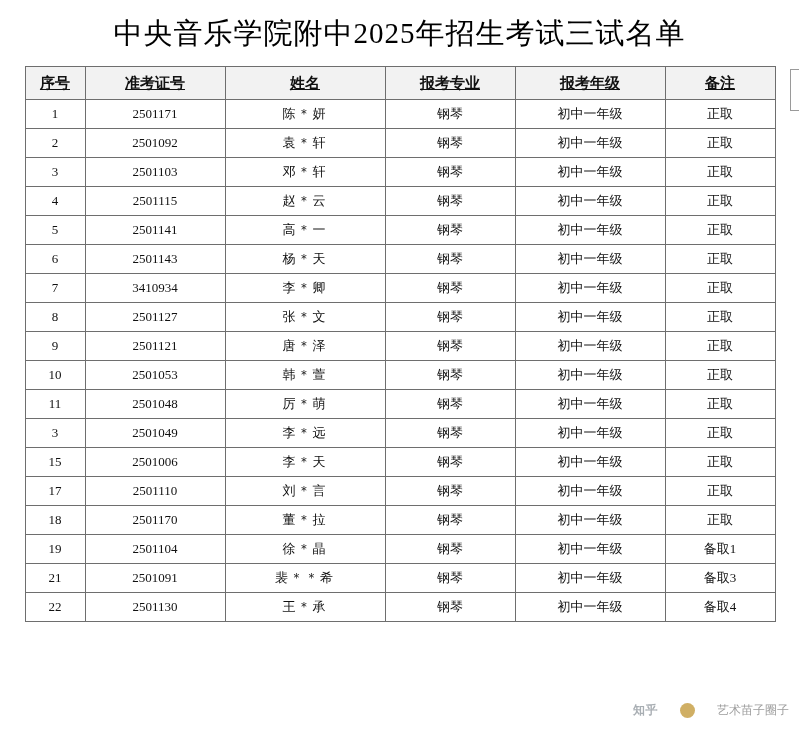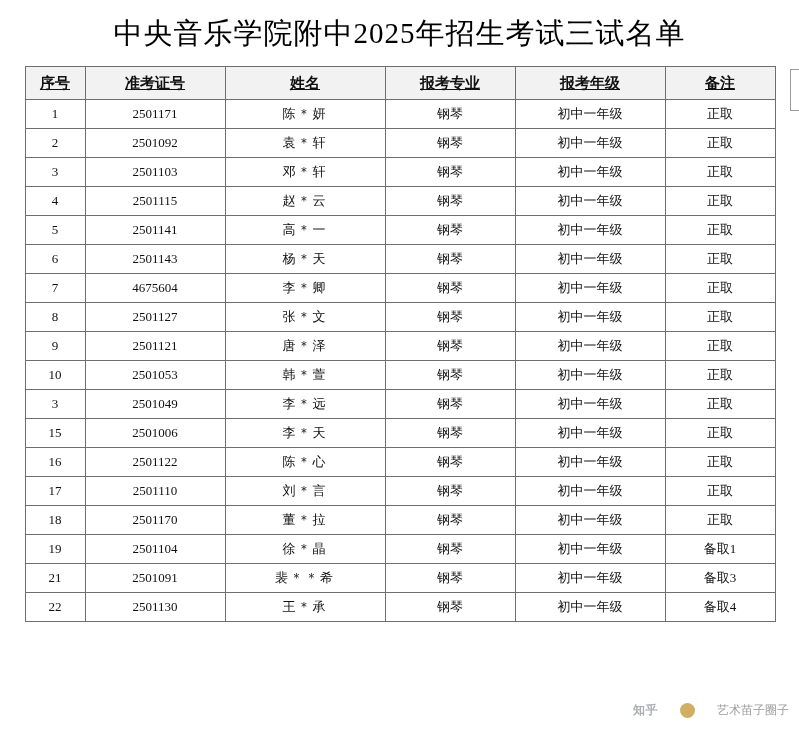--- a/index.html
+++ b/index.html
@@ -186,21 +186,21 @@
           <tr>
             <td>6</td>
             <td>2501143</td>
             <td class="name-cell">杨＊天</td>
             <td>钢琴</td>
             <td>初中一年级</td>
             <td>正取</td>
           </tr>
           <tr>
             <td>7</td>
-            <td>4675604</td>
+            <td>3410934</td>
             <td class="name-cell">李＊卿</td>
             <td>钢琴</td>
             <td>初中一年级</td>
             <td>正取</td>
           </tr>
           <tr>
             <td>8</td>
             <td>2501127</td>
             <td class="name-cell">张＊文</td>
             <td>钢琴</td>
@@ -217,39 +217,39 @@
           </tr>
           <tr>
             <td>10</td>
             <td>2501053</td>
             <td class="name-cell">韩＊萱</td>
             <td>钢琴</td>
             <td>初中一年级</td>
             <td>正取</td>
           </tr>
           <tr>
+            <td>11</td>
+            <td>2501048</td>
+            <td class="name-cell">厉＊萌</td>
+            <td>钢琴</td>
+            <td>初中一年级</td>
+            <td>正取</td>
+          </tr>
+          <tr>
             <td>3</td>
             <td>2501049</td>
             <td class="name-cell">李＊远</td>
             <td>钢琴</td>
             <td>初中一年级</td>
             <td>正取</td>
           </tr>
           <tr>
             <td>15</td>
             <td>2501006</td>
             <td class="name-cell">李＊天</td>
-            <td>钢琴</td>
-            <td>初中一年级</td>
-            <td>正取</td>
-          </tr>
-          <tr>
-            <td>16</td>
-            <td>2501122</td>
-            <td class="name-cell">陈＊心</td>
             <td>钢琴</td>
             <td>初中一年级</td>
             <td>正取</td>
           </tr>
           <tr>
             <td>17</td>
             <td>2501110</td>
             <td class="name-cell">刘＊言</td>
             <td>钢琴</td>
             <td>初中一年级</td>

